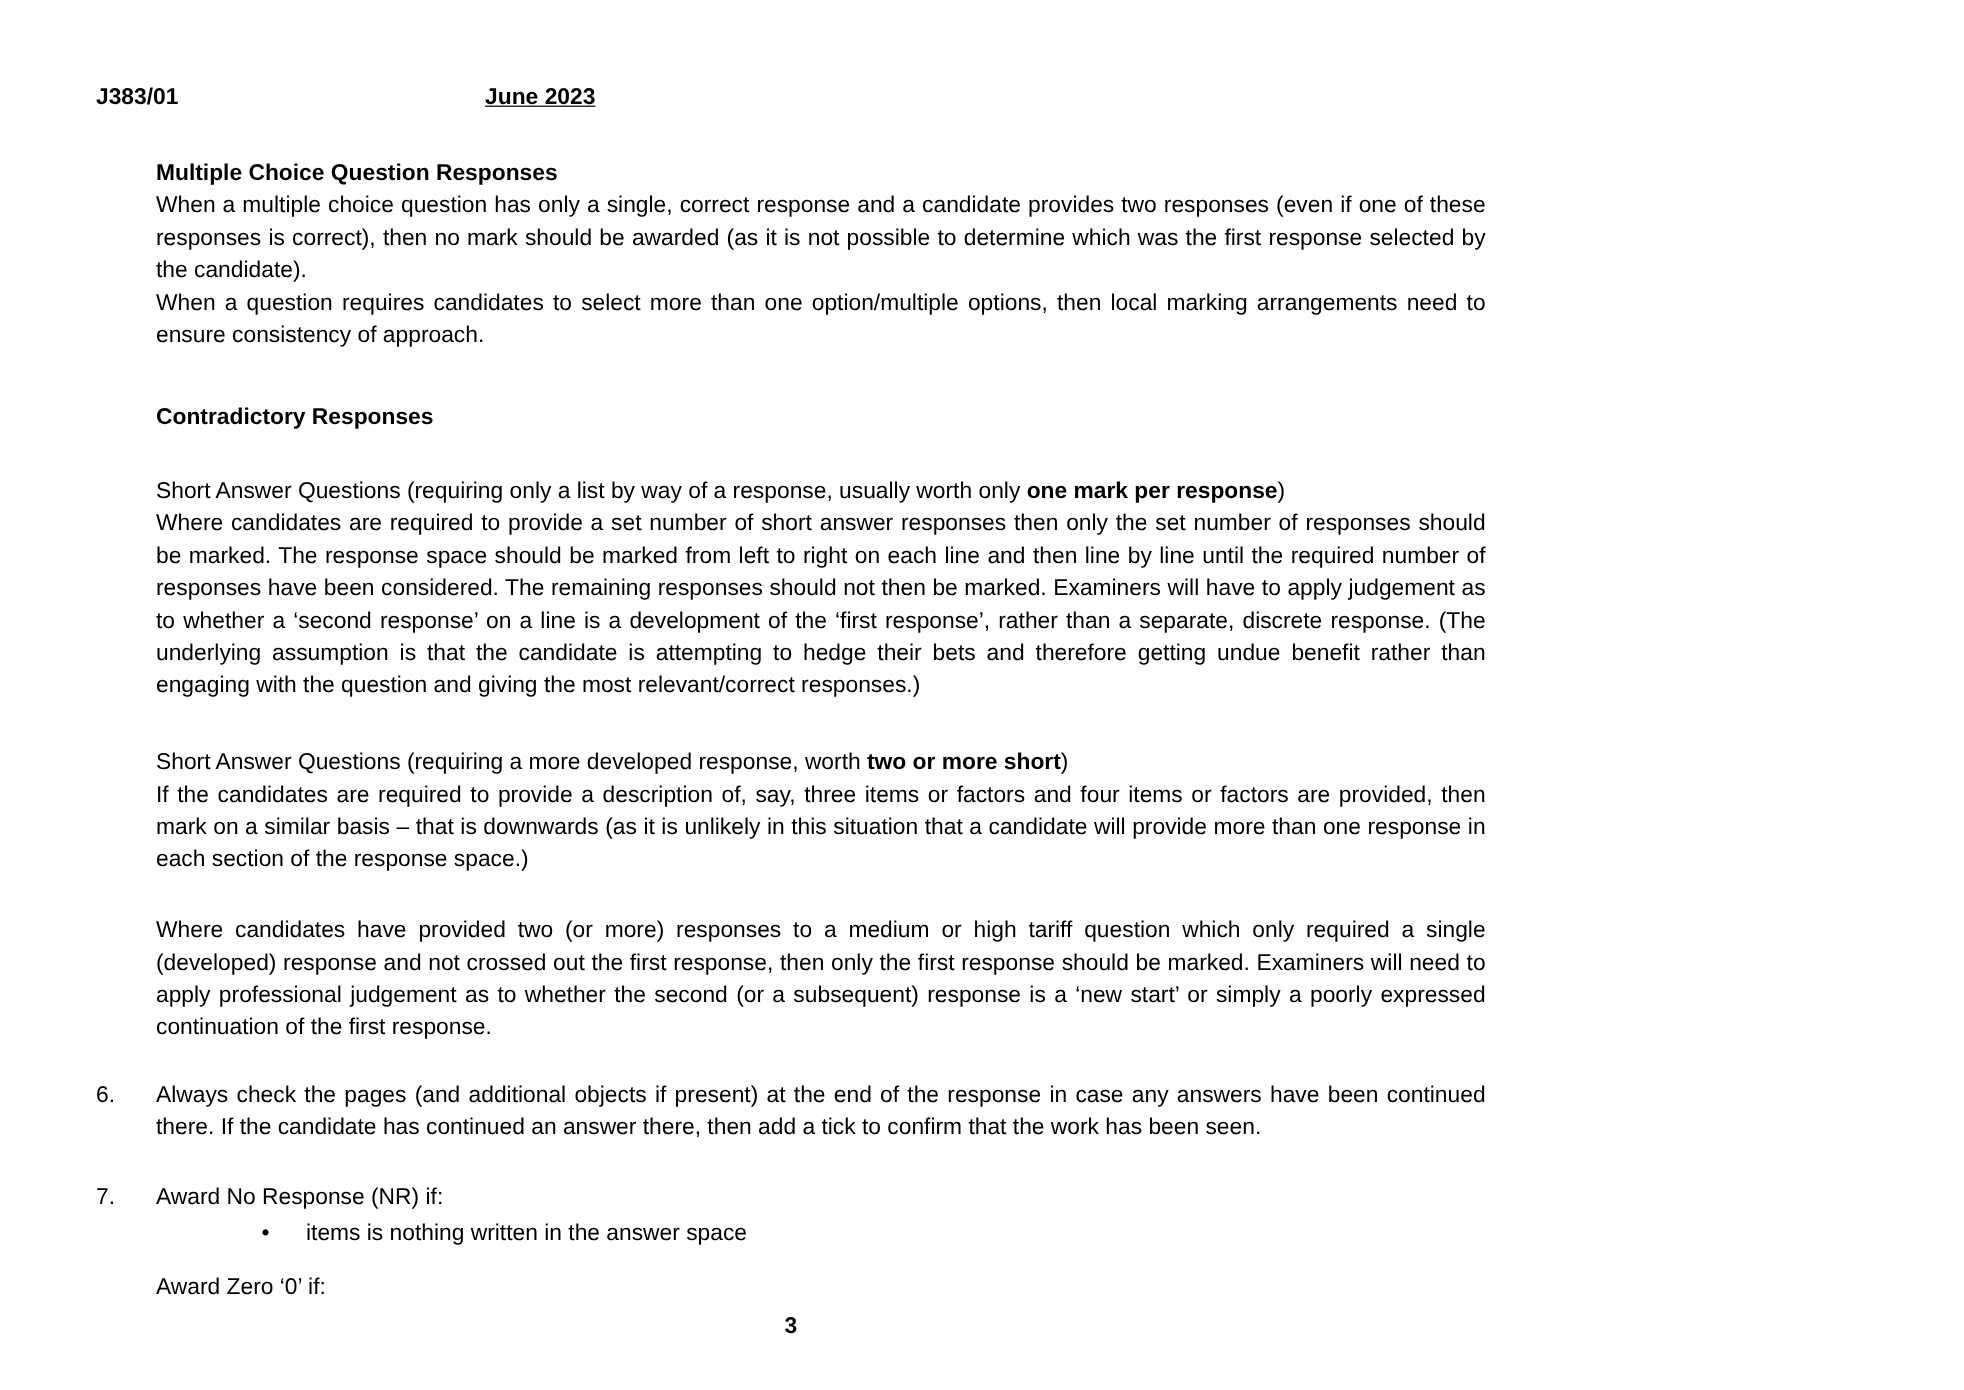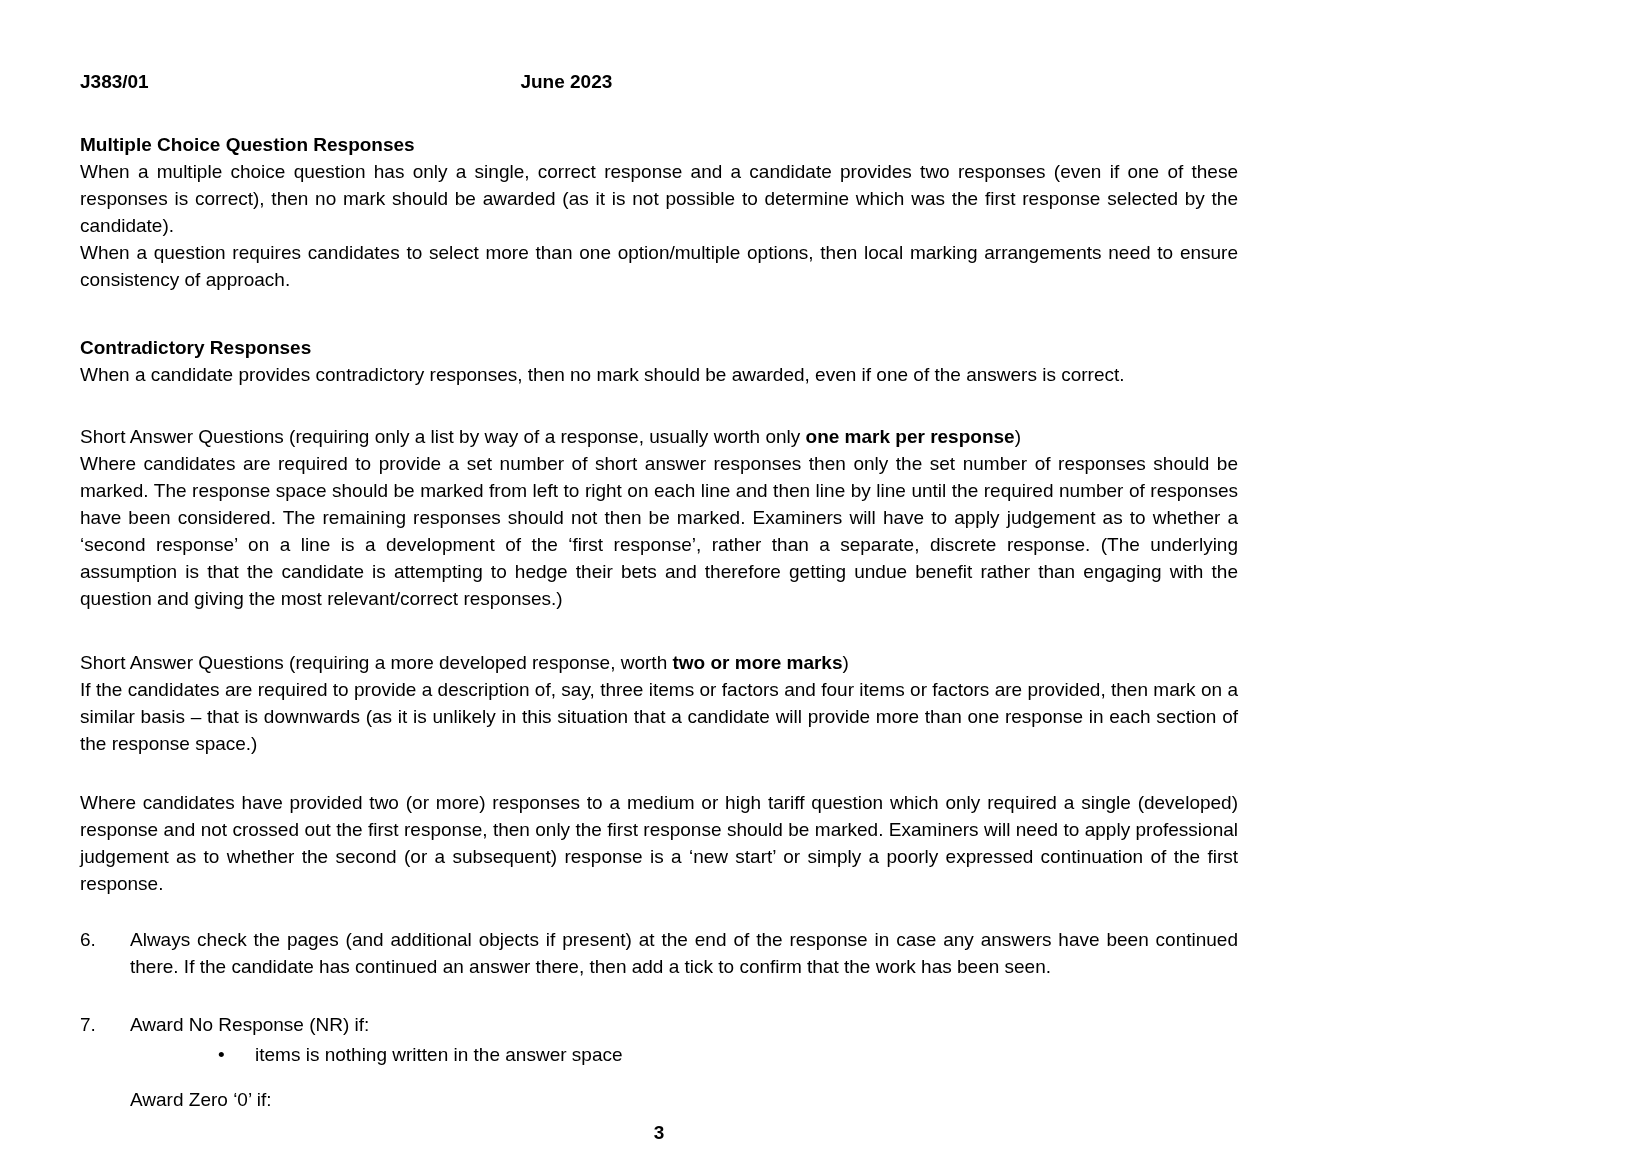--- a/index.html
+++ b/index.html
@@ -23,24 +23,24 @@
     padding: 68px 82px 0 80px;
   }
   
   .hdr {
     display: flex;
     align-items: baseline;
     font-weight: 700;
   }
   .hdr-left  { width: 28%; text-align: left; }
   .hdr-center{ flex: 1;    text-align: center; }
-  .hdr-right { width: 28%; text-align: center; }
+  .hdr-right { width: 28%; text-align: left; text-decoration: underline; }
 
   
-  .sec { }
+  .sec { margin-left: 50px; }
   .mt-s1 { margin-top: 36px; }
   .mt-s2 { margin-top: 41px; }
   .mt-s3 { margin-top: 35px; }
   .mt-s4 { margin-top: 37px; }
   .mt-s5 { margin-top: 32px; }
   .mt-i6 { margin-top: 29px; }
   .mt-i7 { margin-top: 31px; }
 
   .sec p, .shead, .itext p { margin: 0; }
   .just { text-align: justify; }
@@ -73,30 +73,29 @@
   </div>
 
   <div class="sec mt-s1">
     <p class="shead"><span class="b">Multiple Choice Question Responses</span></p>
     <p class="just"><span>When a multiple choice question has only a single, correct response and a candidate provides two responses (even if one of these responses is correct), then no mark should be awarded (as it is not possible to determine which was the first response selected by the candidate).</span></p>
     <p class="just"><span class="i">When a question requires candidates to select more than one option/multiple options, then local marking arrangements need to ensure consistency of approach.</span></p>
   </div>
 
   <div class="sec mt-s2">
     <p class="shead"><span class="b">Contradictory Responses</span></p>
-    <p class="just"><span>When a candidate provides contradictory responses, then no mark should be awarded, even if one of the answers is correct.</span></p>
   </div>
 
   <div class="sec mt-s3">
     <p class="shead"><span>Short Answer Questions (requiring only a list by way of a response, usually worth only </span><span class="b">one mark per response</span><span>)</span></p>
     <p class="just"><span>Where candidates are required to provide a set number of short answer responses then only the set number of responses should be marked. The response space should be marked from left to right on each line and then line by line until the required number of responses have been considered.  The remaining responses should not then be marked. Examiners will have to apply judgement as to whether a ‘second response’ on a line is a development of the ‘first response’, rather than a separate, discrete response.  </span><span class="i">(The underlying assumption is that the candidate is attempting to hedge their bets and therefore getting undue benefit rather than engaging with the question and giving the most relevant/correct responses.)</span></p>
   </div>
 
   <div class="sec mt-s4">
-    <p class="shead"><span>Short Answer Questions (requiring a more developed response, worth </span><span class="b">two or more marks</span><span>)</span></p>
+    <p class="shead"><span>Short Answer Questions (requiring a more developed response, worth </span><span class="b">two or more short</span><span>)</span></p>
     <p class="just"><span>If the candidates are required to provide a description of, say, three items or factors and four items or factors are provided, then mark on a similar basis – that is downwards (as it is unlikely in this situation that a candidate will provide more than one response in each section of the response space.)</span></p>
   </div>
 
   <div class="sec mt-s5">
     <p class="just"><span>Where candidates have provided two (or more) responses to a medium or high tariff question which only required a single (developed) response and not crossed out the first response, then only the first response should be marked. Examiners will need to apply professional judgement as to whether the second (or a subsequent) response is a ‘new start’ or simply a poorly expressed continuation of the first response.</span></p>
   </div>
 
   <div class="numitem mt-i6">
     <div class="num">6.</div>
     <div class="itext">

